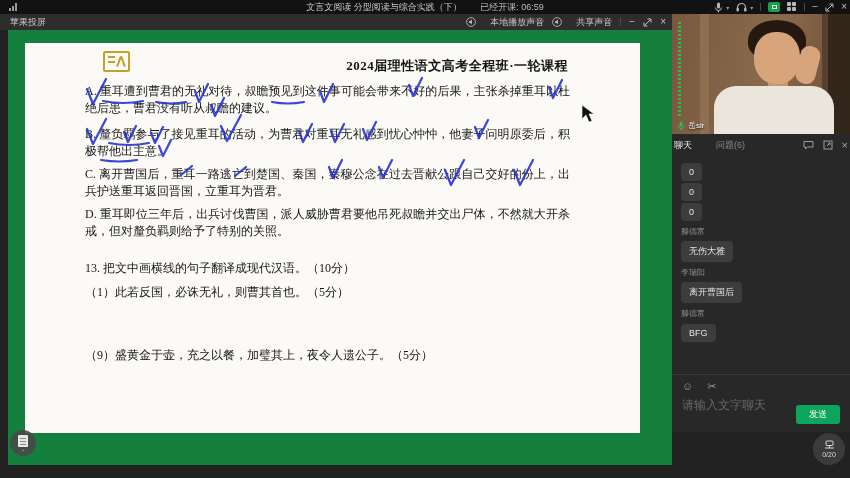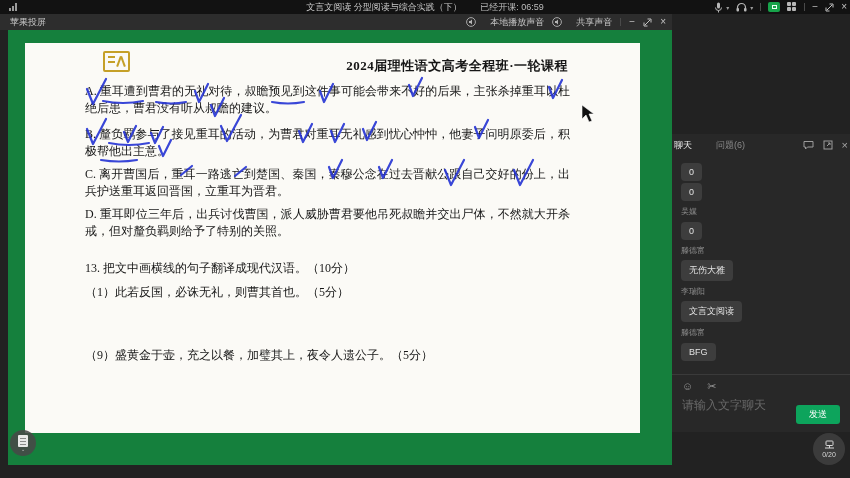--- a/index.html
+++ b/index.html
@@ -219,20 +219,38 @@
     <div class="page-badge">
       <div class="doc-ico">
         <i style="top:3px"></i>
           <i style="top:6px"></i>
           <i style="top:9px"></i>
       </div>
       <span class="dn">⌄</span>
     </div>
   </div>
 
+  <div class="video-panel">
+    <div class="door-line"></div>
+    <div class="curtain2"></div>
+    <div class="curtain"></div>
+    <div class="hair"></div>
+    <div class="neck"></div>
+    <div class="shirt"></div>
+    <div class="face"></div>
+    <div class="hand"></div>
+    <div class="vol-meter"></div>
+    <div class="presenter">
+      <svg width="8" height="10" viewBox="0 0 8 10">
+        <rect x="2.5" y="0.5" width="3" height="5" rx="1.5" fill="#2ec24c"></rect>
+        <path d="M1 4.5a3 3 0 0 0 6 0M4 7.5v2" stroke="#2ec24c" fill="none" stroke-width="1"></path>
+      </svg>
+      <span>岳sir</span>
+    </div>
+  </div>
 
   <div class="chat-panel">
     <div class="chat-header">
       <span class="tab-chat">聊天</span>
       <span class="tab-question">问题(6)</span>
       <span class="chat-hdr-icons">
         <svg width="11" height="10" viewBox="0 0 11 10">
           <path d="M1 1.5h9v5.5h-5.5L2.5 9V7H1z" stroke="#9c9c9c" fill="none" stroke-width="1"></path>
         </svg>
         <svg width="10" height="10" viewBox="0 0 10 10">
@@ -243,30 +261,29 @@
       </span>
     </div>
     <div class="chat-messages">
       <div>
         <span class="msg-bubble msg-first">0</span>
       </div>
       <div>
         <span class="msg-bubble">0</span>
       </div>
       <div>
-        <div class="msg-user">吴媒</div>
         <span class="msg-bubble">0</span>
       </div>
       <div>
         <div class="msg-user">滕德富</div>
         <span class="msg-bubble">无伤大雅</span>
       </div>
       <div>
         <div class="msg-user">李瑞阳</div>
-        <span class="msg-bubble">文言文阅读</span>
+        <span class="msg-bubble">离开曹国后</span>
       </div>
       <div>
         <div class="msg-user">滕德富</div>
         <span class="msg-bubble">BFG</span>
       </div>
 
     </div>
     <div class="chat-inputarea">
       <div class="input-icons">
         <span>☺</span>

